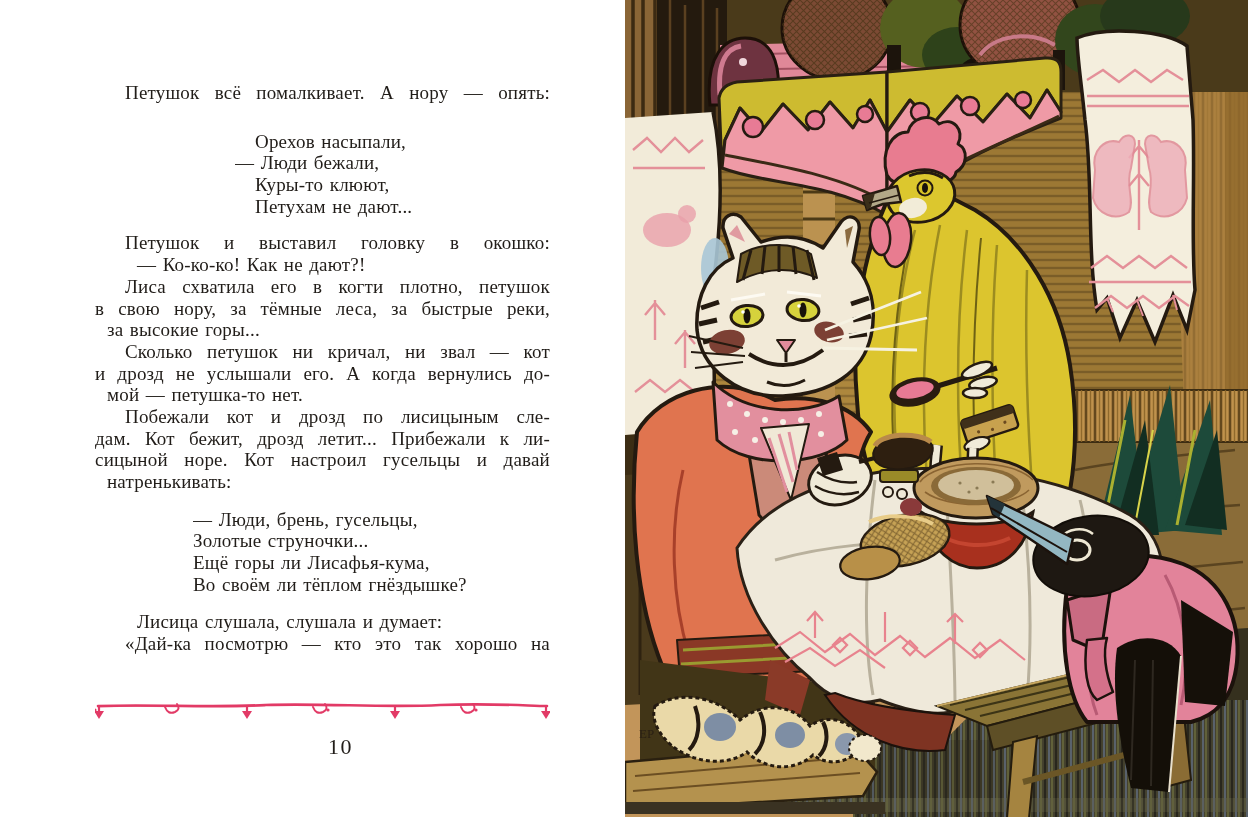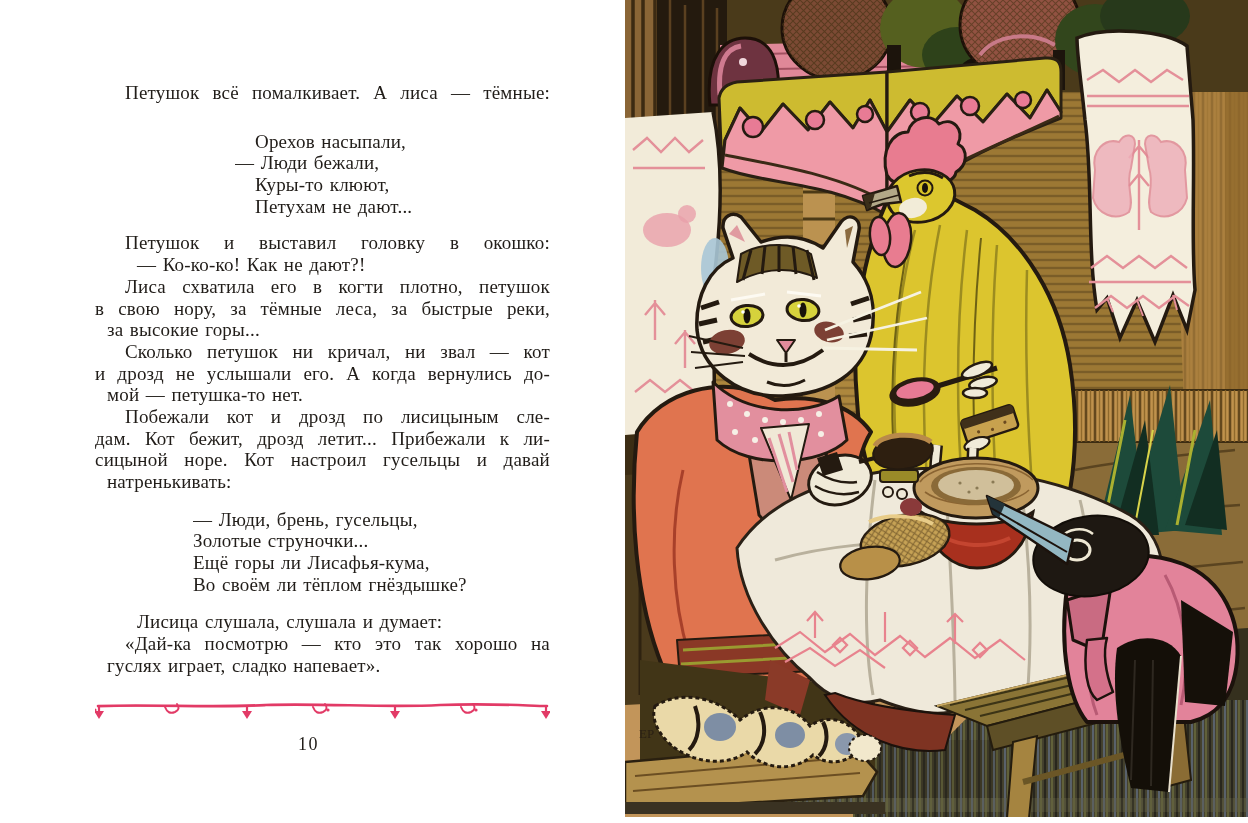--- a/index.html
+++ b/index.html
@@ -8,35 +8,35 @@
   
   .text-col{position:absolute;left:95px;top:82px;width:455px;font-size:19px;
             letter-spacing:.2px;word-spacing:1.5px;}
   .block{margin:0;}
   .line{height:21.7px;line-height:21.7px;overflow:hidden;white-space:normal;}
   .line.just{text-align:justify;text-align-last:justify;}
   .line.nojust{text-align:center;text-align-last:left;margin-left:12px;}
   .line.indent{text-indent:30px;}
   .verse .line{text-align:left;}
   .divider{position:absolute;left:95px;top:700px;width:455px;height:24px;color:#e23a66;}
-  .pagenum{position:absolute;left:81px;top:734px;width:455px;text-align:center;
-           font-size:18px;letter-spacing:1.5px;}
+  .pagenum{position:absolute;left:113px;top:734px;width:455px;text-align:center;
+           font-size:22px;letter-spacing:1.5px;}
   
   .illo{position:absolute;left:625px;top:0;width:623px;height:817px;}
   .illo svg{display:block;}
 </style>
 </head>
 <body>
 
 <div class="stage">
 
   <div class="page-left">
     <div class="text-col">
         <div class="block para">
-          <div class="line just indent">Петушок всё помалкивает. А лиса — тёмные:</div>
+          <div class="line just indent">Петушок всё помалкивает. А нору — опять:</div>
         </div>
         <div class="block verse" style="margin-top: 27px; margin-left: 140px;">
           <div class="line" style="padding-left: 20px;">Орехов насыпали,</div>
           <div class="line">— Люди бежали,</div>
           <div class="line" style="padding-left: 20px;">Куры-то клюют,</div>
           <div class="line" style="padding-left: 20px;">Петухам не дают...</div>
         </div>
         <div class="block para" style="margin-top: 15px;">
           <div class="line just indent">Петушок и выставил головку в окошко:</div>
           <div class="line nojust indent">— Ко-ко-ко! Как не дают?!</div>
@@ -53,21 +53,20 @@
         </div>
         <div class="block verse" style="margin-top: 16px; margin-left: 98px;">
           <div class="line">— Люди, брень, гусельцы,</div>
           <div class="line">Золотые струночки...</div>
           <div class="line">Ещё горы ли Лисафья-кума,</div>
           <div class="line">Во своём ли тёплом гнёздышке?</div>
         </div>
         <div class="block para" style="margin-top: 16px;">
           <div class="line nojust indent">Лисица слушала, слушала и думает:</div>
           <div class="line just indent">«Дай-ка посмотрю — кто это так хорошо на</div>
-          <div class="line nojust">гуслях играет, сладко напевает».</div>
         </div>
       </div>
 
     <div class="divider" style="color: rgb(226, 58, 102);">
       <svg width="455" height="24" viewBox="0 0 455 24">
         <g stroke="currentColor" fill="currentColor" stroke-linecap="round">
           <path d="M3,6 C60,4 115,8 170,5 C230,3 290,8 345,5 C400,3 435,6 452,6" fill="none" stroke-width="2.6"></path>
           <path d="M3,7 C60,5 115,9 170,6" fill="none" stroke-width="1" opacity=".6"></path>
           <g>
             <path d="M4,6 L4,12" stroke-width="2.2"></path>

